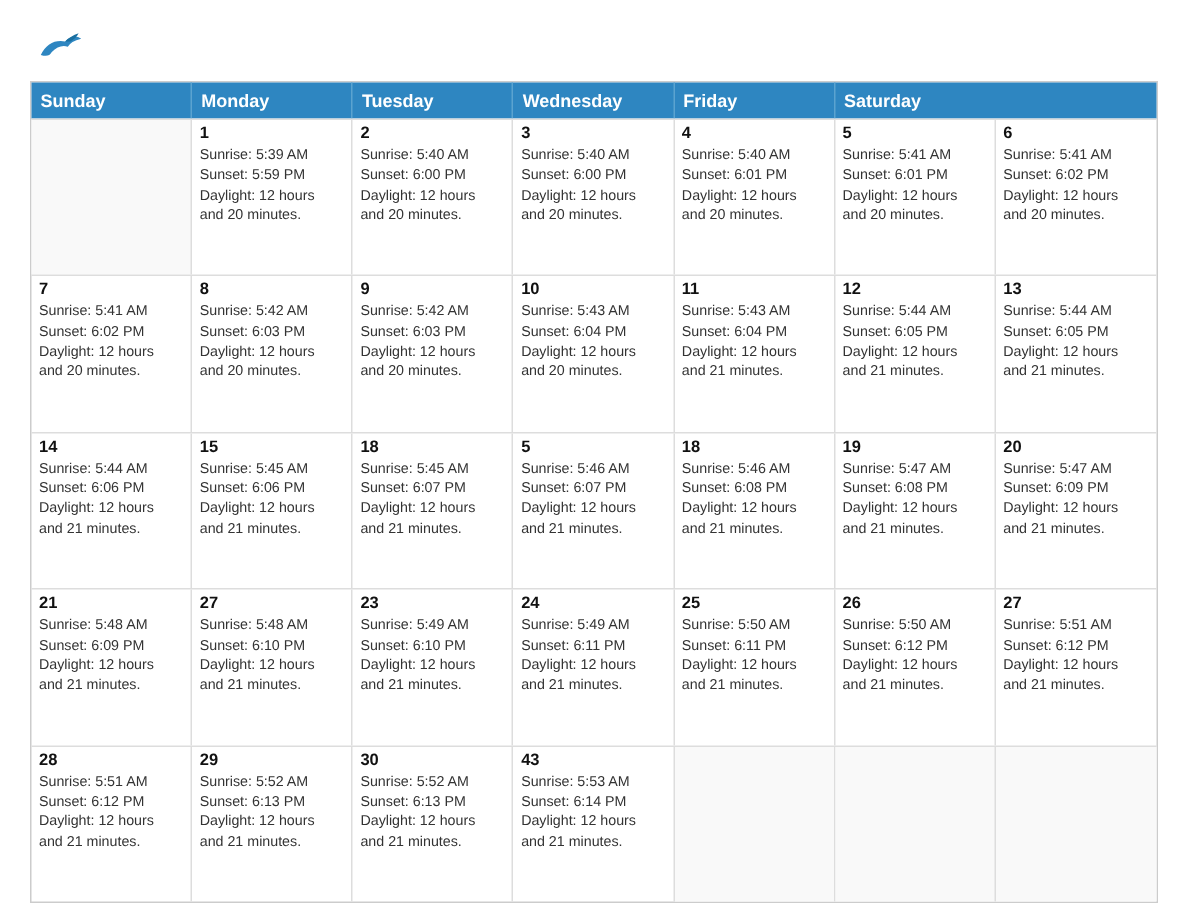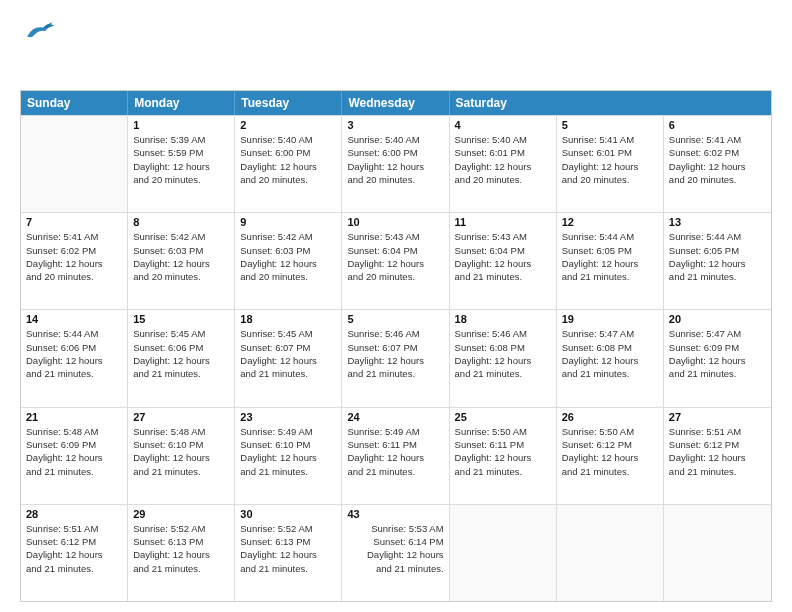--- a/index.html
+++ b/index.html
@@ -9,21 +9,20 @@
       font-family: Arial, sans-serif;
       background: #fff;
       overflow: hidden;
     }
     .page {
       width: 792px;
       height: 612px;
       padding: 18px 20px 10px 20px;
       display: flex;
       flex-direction: column;
-      gap: 36px;
     }
     .header {
       display: flex;
       justify-content: space-between;
       align-items: flex-start;
       margin-bottom: 6px;
     }
     .logo {
       display: flex;
       flex-direction: column;
@@ -125,20 +124,21 @@
       <div class="subtitle"></div>
     </div>
   </div>
 
   <div class="calendar">
     <div class="cal-header" id="cal-header">
         <div class="cal-header-cell">Sunday</div>
         <div class="cal-header-cell">Monday</div>
         <div class="cal-header-cell">Tuesday</div>
         <div class="cal-header-cell">Wednesday</div>
+        <div class="cal-header-cell">Friday</div>
         <div class="cal-header-cell">Saturday</div>
       </div>
     <div class="cal-body" id="cal-body">
         <div class="cal-row">
           <div class="cal-cell empty"></div>
           <div class="cal-cell">
             <div class="day-num">1</div>
             <div class="day-info" style="white-space: pre-wrap;">Sunrise: 5:39 AM
 Sunset: 5:59 PM
 Daylight: 12 hours
@@ -350,21 +350,21 @@
           </div>
           <div class="cal-cell">
             <div class="day-num">30</div>
             <div class="day-info" style="white-space: pre-wrap;">Sunrise: 5:52 AM
 Sunset: 6:13 PM
 Daylight: 12 hours
 and 21 minutes.</div>
           </div>
           <div class="cal-cell">
             <div class="day-num">43</div>
-            <div class="day-info" style="white-space: pre-wrap; text-align: right;">Sunrise: 5:53 AM
+            <div class="day-info" style="white-space: pre-wrap;">Sunrise: 5:53 AM
 Sunset: 6:14 PM
 Daylight: 12 hours
 and 21 minutes.</div>
           </div>
           <div class="cal-cell empty"></div>
           <div class="cal-cell empty"></div>
           <div class="cal-cell empty"></div>
         </div>
       </div>
   </div>

